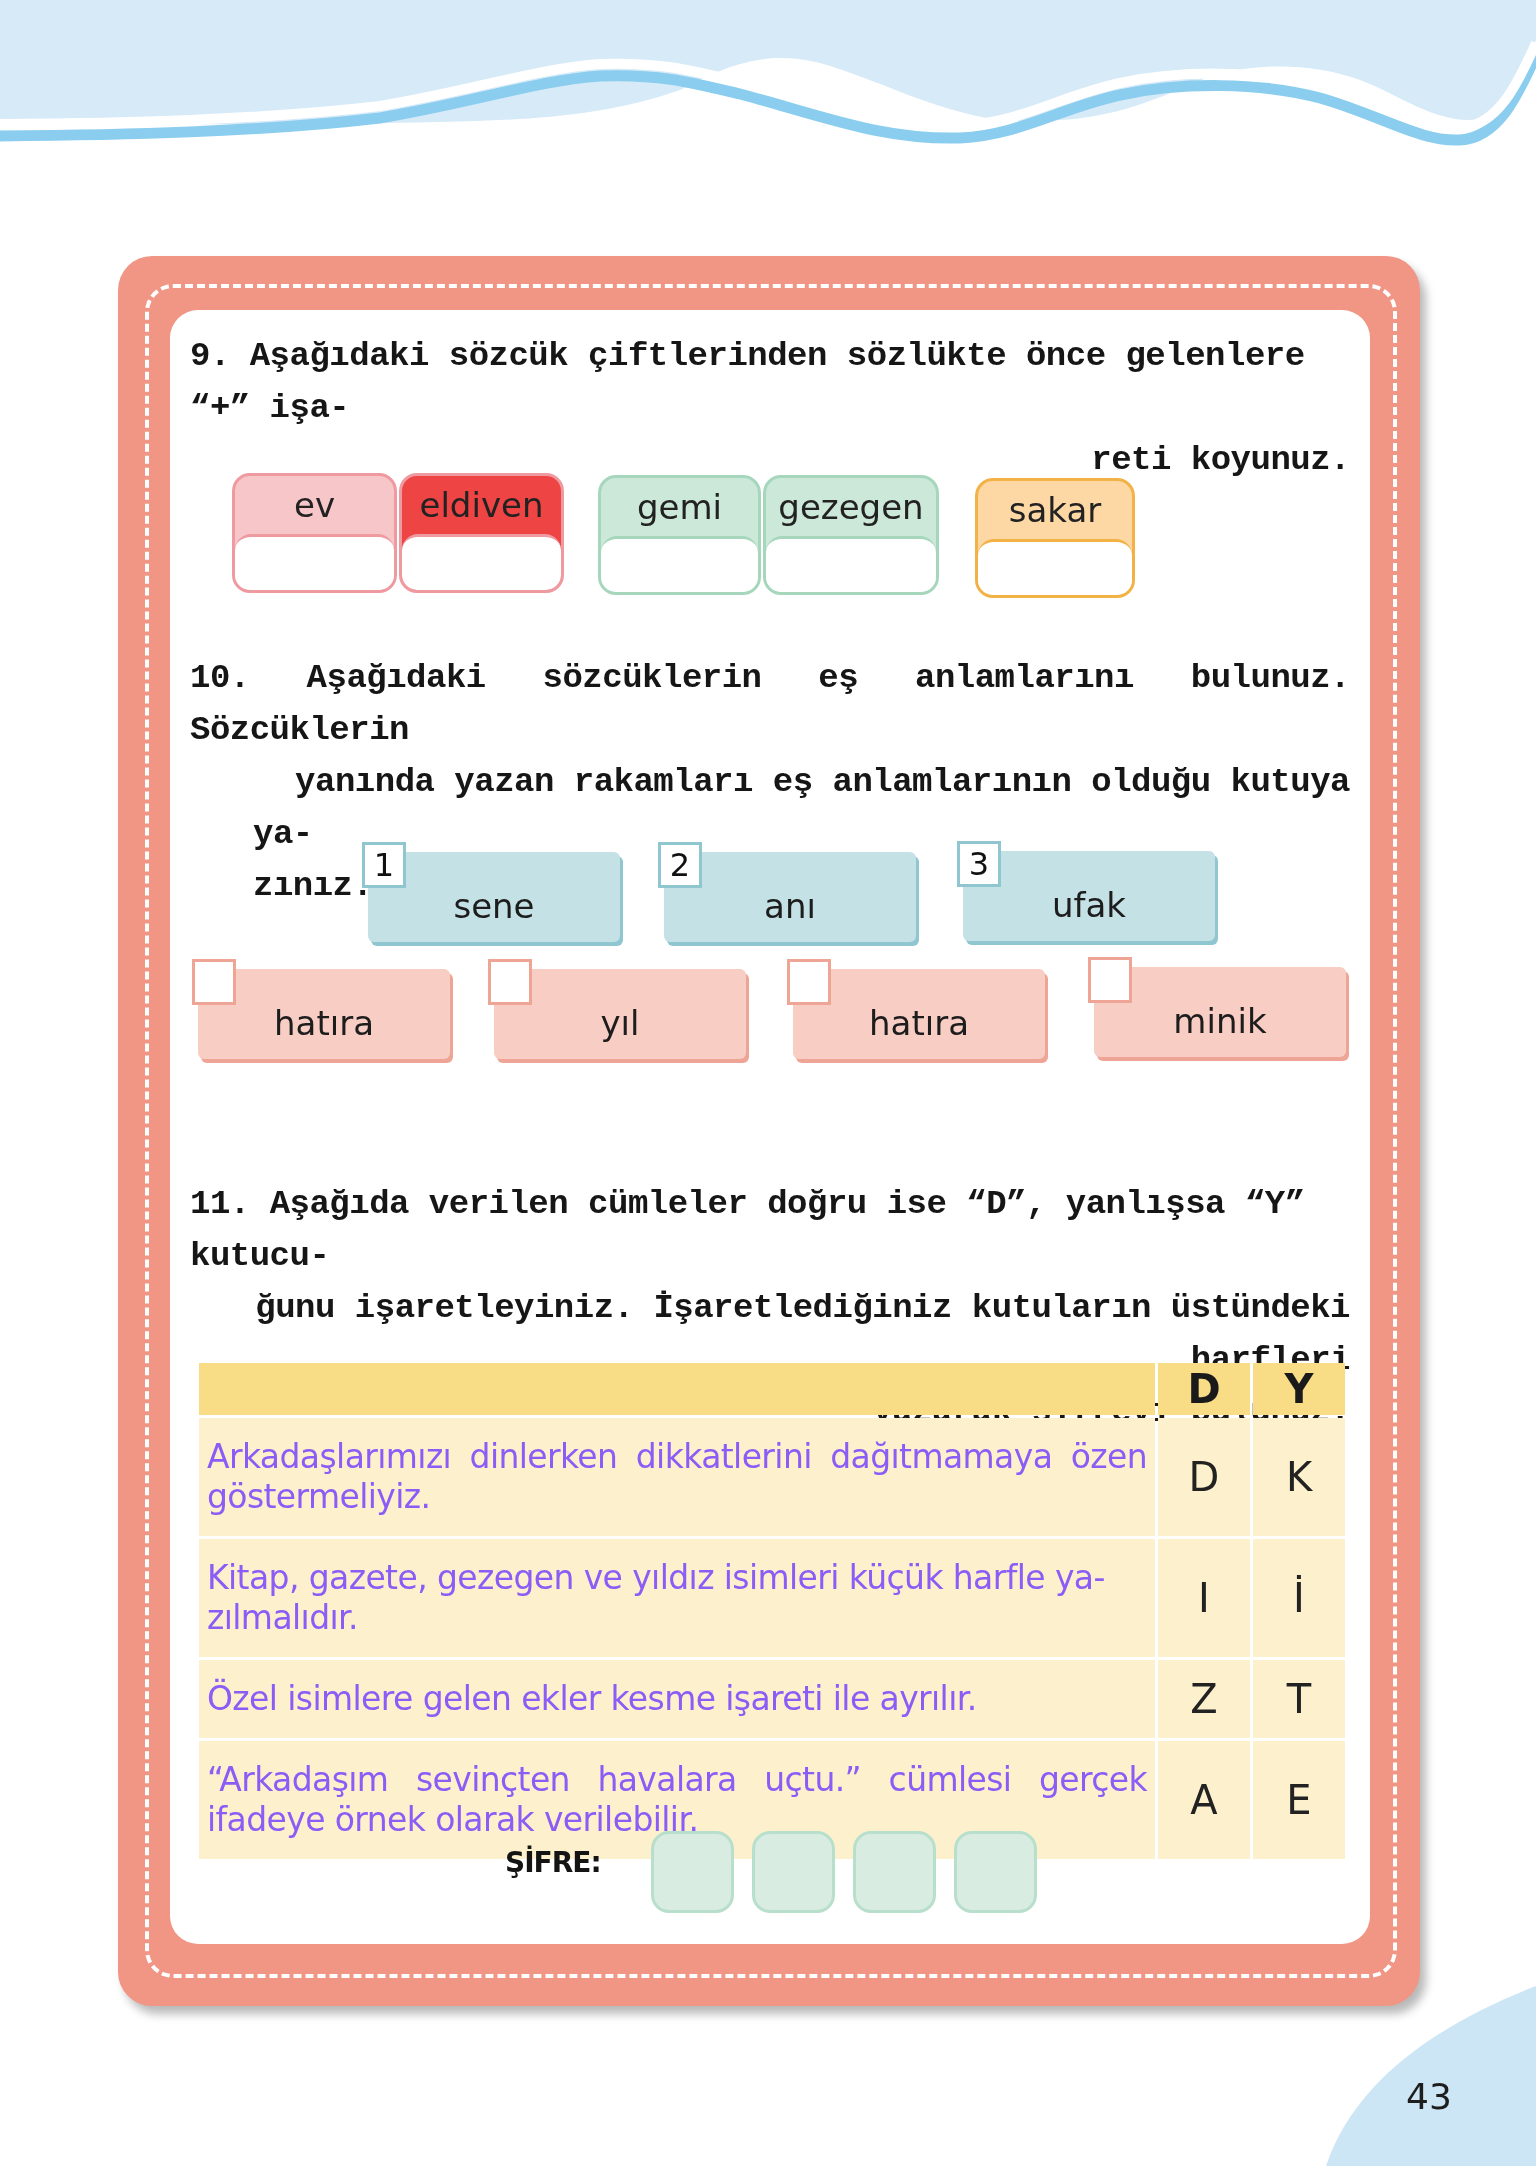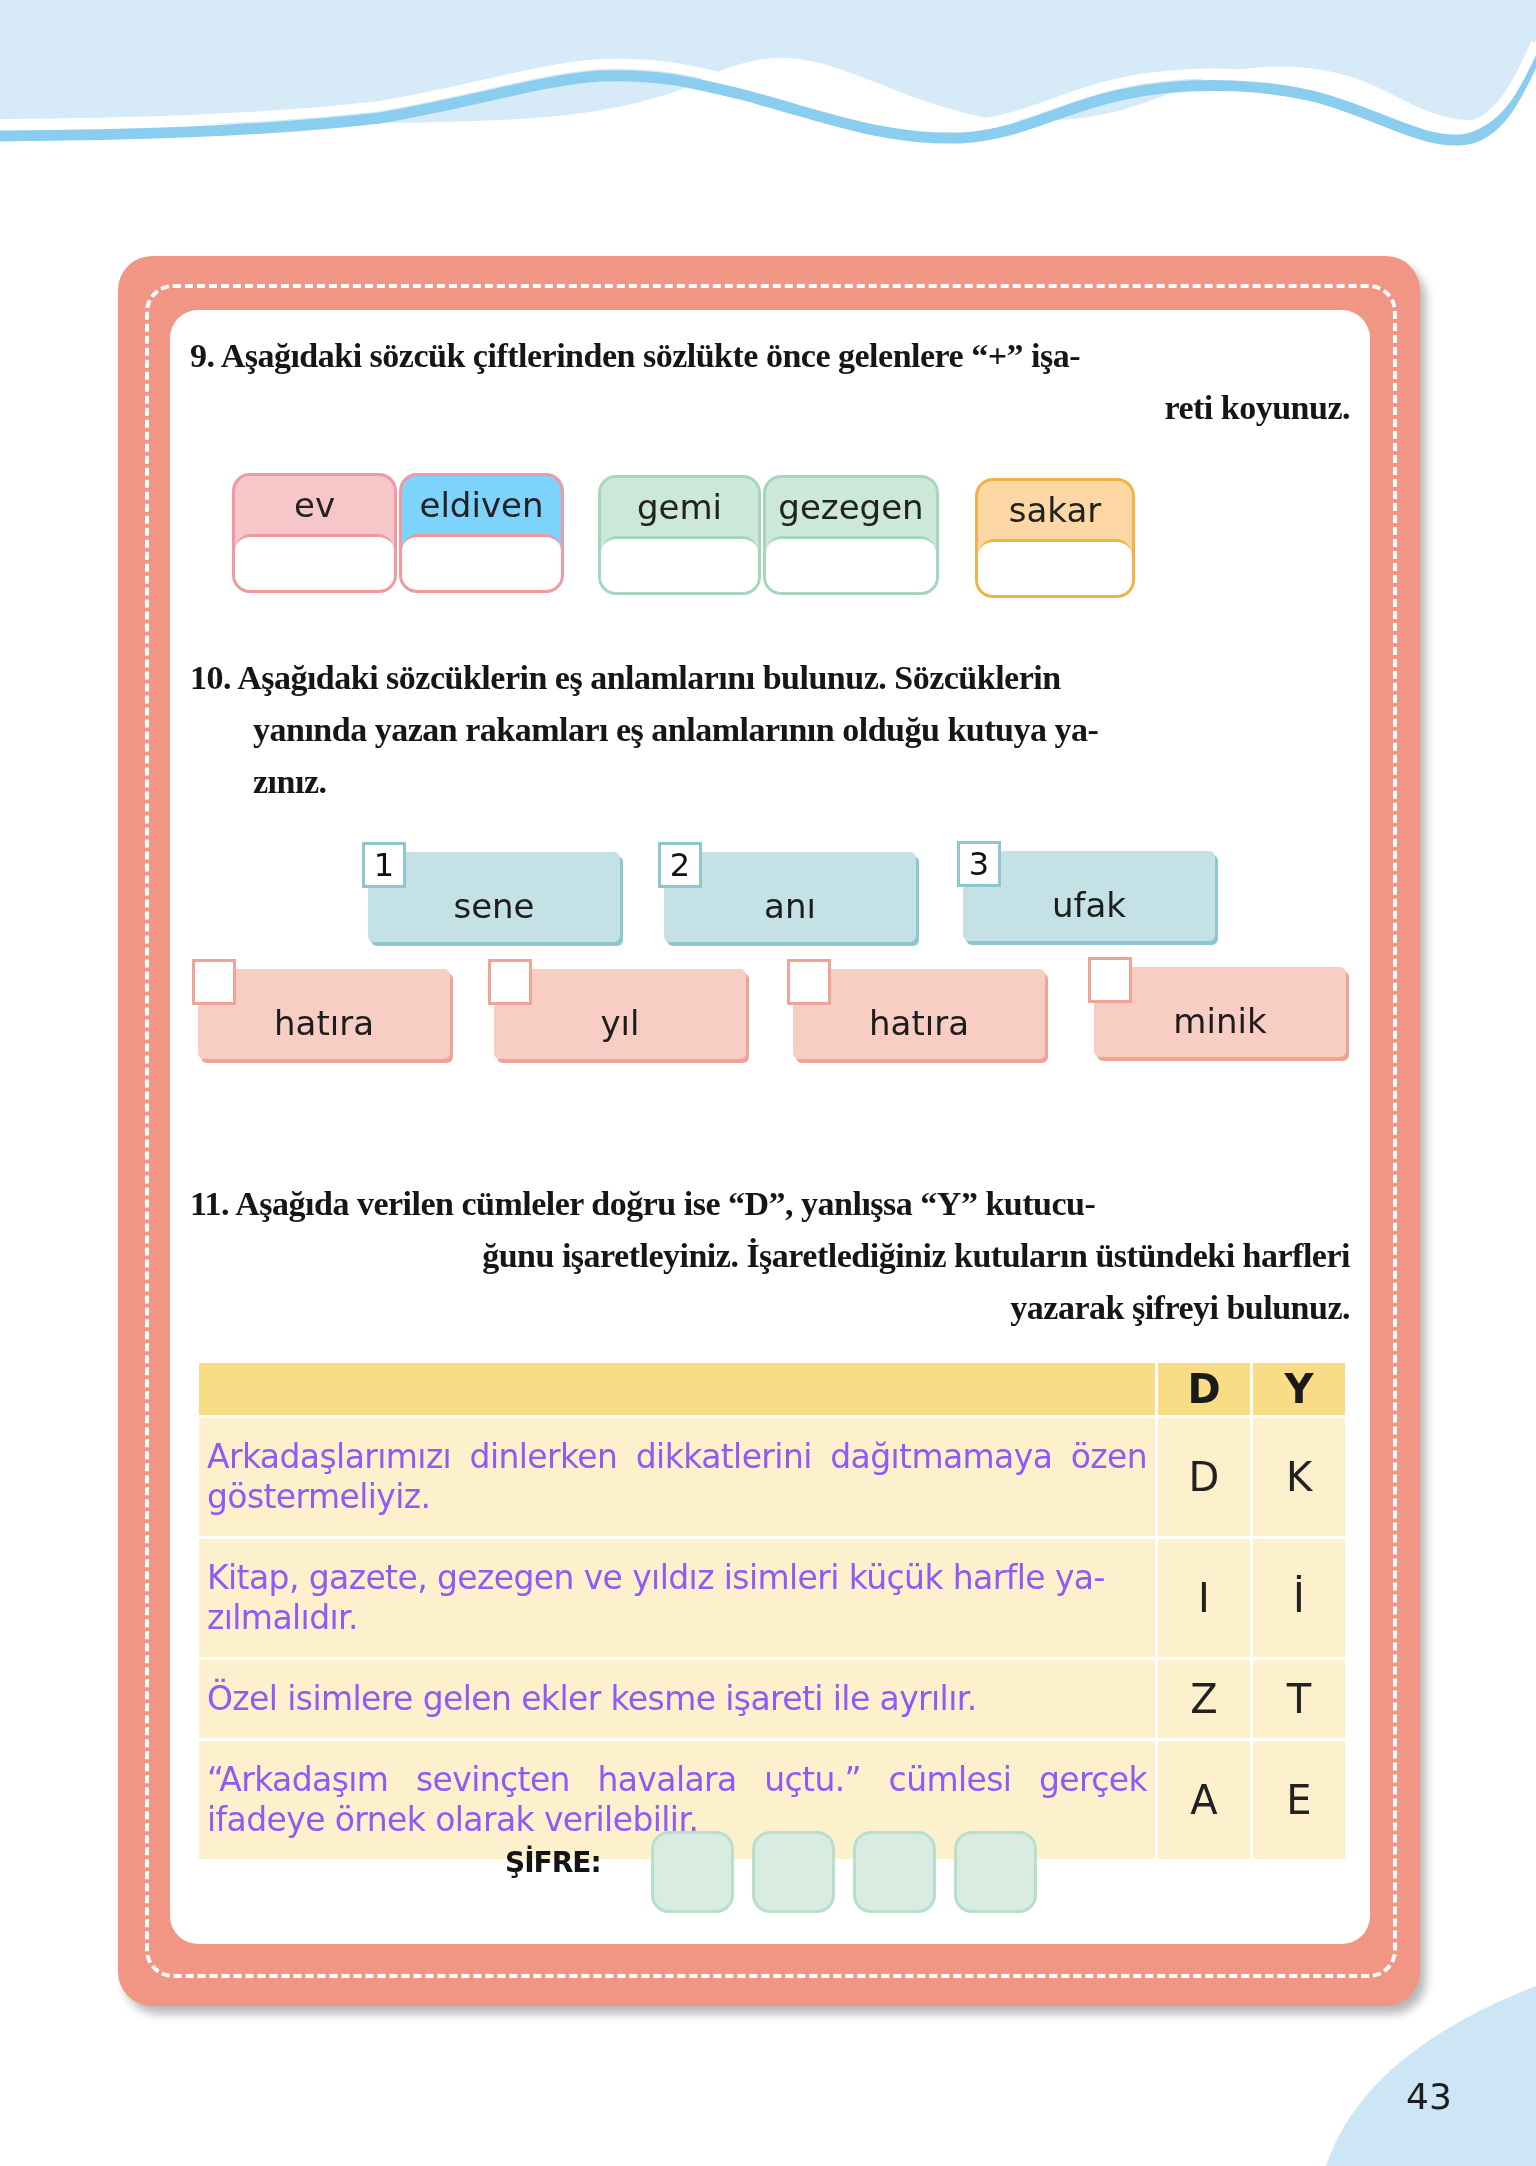--- a/index.html
+++ b/index.html
@@ -17,21 +17,21 @@
   .frame-dash {
     position: absolute; left: 145px; top: 284px; width: 1252px; height: 1694px;
     border: 4px dashed #ffffff; border-radius: 28px;
   }
   .panel {
     position: absolute; left: 170px; top: 310px; width: 1200px; height: 1634px;
     background: #ffffff; border-radius: 28px;
   }
 
   .q-title {
-    position: absolute; font-family: Liberation Serif, serif; font-weight: bold;
+    position: absolute; font-family: Liberation Mono, monospace; font-weight: bold;
     font-size: 34px; line-height: 52px; color: #161616; letter-spacing: -0.5px;
   }
   .q-title .cont { display: block; text-align: right; }
 
   
   .pair { position: absolute; display: flex; gap: 2px; }
   .pcard {
     width: 165px; height: 120px; border-radius: 18px; border: 3px solid; overflow: hidden;
     display: flex; flex-direction: column;
   }
@@ -109,21 +109,21 @@
   <span>9.</span>
   <span>Aşağıdaki sözcük çiftlerinden sözlükte önce gelenlere “+” işa-</span>
   <span class="cont" style="padding-left:46px;">reti koyunuz.</span>
 </div>
 
 <div class="pair" style="left:232px; top:473px;">
   <div class="pcard" style="border-color:#ee9aa0; background:#f7c6c9;">
     <div class="word">ev</div>
     <div class="blank" style="border-color:#ee9aa0;"></div>
   </div>
-  <div class="pcard" style="border-color:#ee9aa0; background:#7dd3fc;">
+  <div class="pcard" style="border-color:#ee9aa0; background:#ef4444;">
     <div class="word">eldiven</div>
     <div class="blank" style="border-color:#ee9aa0;"></div>
   </div>
 </div>
 
 <div class="pair" style="left:598px; top:475px;">
   <div class="pcard" style="width:163px; border-color:#a6d7bd; background:#cbe8d8;">
     <div class="word">gemi</div>
     <div class="blank" style="border-color:#a6d7bd;"></div>
   </div>

